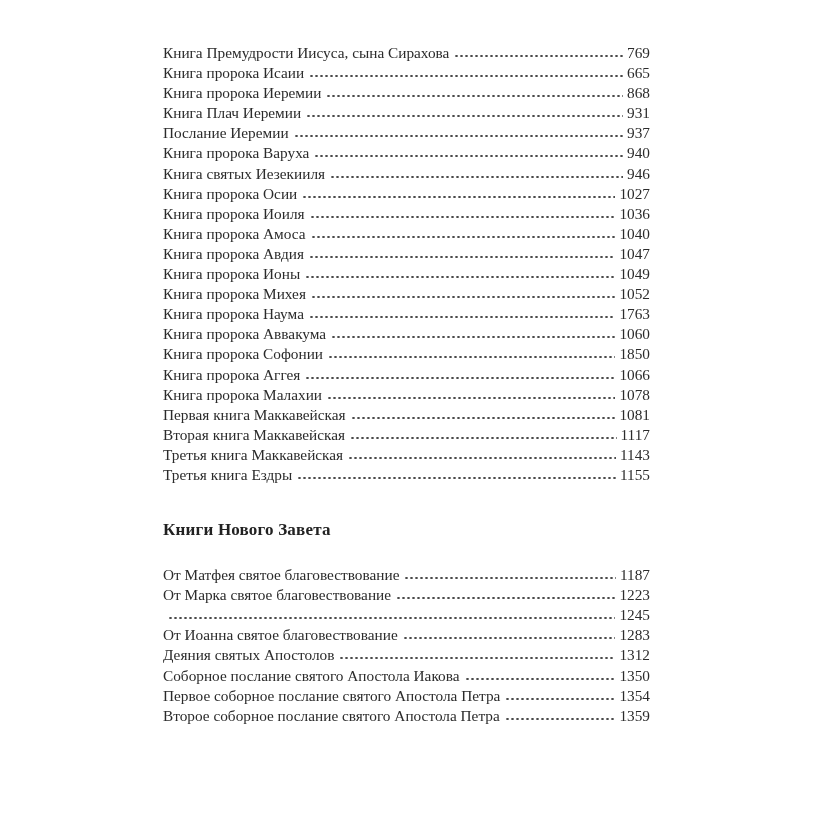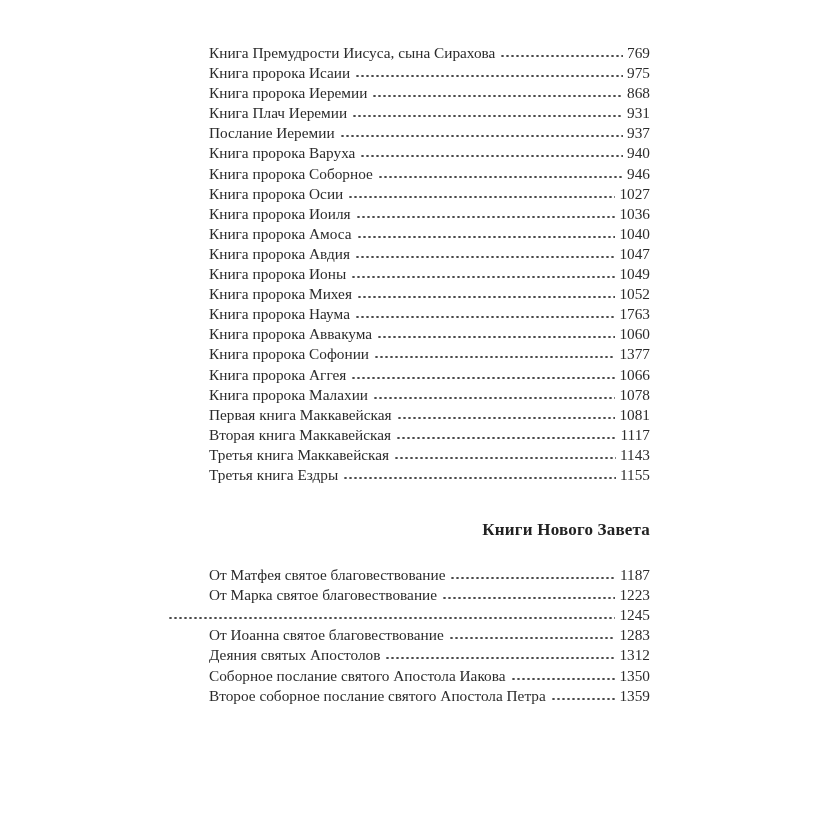--- a/index.html
+++ b/index.html
@@ -18,35 +18,34 @@
     font-family: "Liberation Serif", "DejaVu Serif", serif;
     color: #2b2b2b;
     overflow: hidden;
   }
   .toc-section { display: block; }
   .section-heading {
     margin: 34px 0 24px 0;
     font-size: 17px;
     line-height: 22px;
     font-weight: bold;
-    text-align: right;
+    text-align: left;
     color: #222222;
     letter-spacing: 0.2px;
   }
   .section-heading:empty { display: none; }
   .toc-row {
     display: flex;
     align-items: baseline;
     line-height: 20.1px;
     font-size: 15.3px;
     white-space: nowrap;
   }
   .toc-title {
     flex: 0 0 auto;
-    margin-left: 46px;
   }
   .toc-leader {
     flex: 1 1 auto;
     height: 4px;
     margin: 0 4px 0 5px;
     background-image: radial-gradient(circle, #4a4a4a 1px, rgba(0,0,0,0) 1.35px);
     background-size: 5px 4px;
     background-repeat: repeat-x;
     background-position: left bottom;
     min-width: 8px;
@@ -66,21 +65,21 @@
     <div class="entries">
   <div class="toc-row">
     <span class="toc-title">Книга Премудрости Иисуса, сына Сирахова</span>
     <span class="toc-leader"></span>
     <span class="toc-page-num">769</span>
   </div>
 
   <div class="toc-row">
     <span class="toc-title">Книга пророка Исаии</span>
     <span class="toc-leader"></span>
-    <span class="toc-page-num">975</span>
+    <span class="toc-page-num">665</span>
   </div>
 
   <div class="toc-row">
     <span class="toc-title">Книга пророка Иеремии</span>
     <span class="toc-leader"></span>
     <span class="toc-page-num">868</span>
   </div>
 
   <div class="toc-row">
     <span class="toc-title">Книга Плач Иеремии</span>
@@ -94,21 +93,21 @@
     <span class="toc-page-num">937</span>
   </div>
 
   <div class="toc-row">
     <span class="toc-title">Книга пророка Варуха</span>
     <span class="toc-leader"></span>
     <span class="toc-page-num">940</span>
   </div>
 
   <div class="toc-row">
-    <span class="toc-title">Книга пророка Соборное</span>
+    <span class="toc-title">Книга святых Иезекииля</span>
     <span class="toc-leader"></span>
     <span class="toc-page-num">946</span>
   </div>
 
 
   <div class="toc-row">
     <span class="toc-title">Книга пророка Осии</span>
     <span class="toc-leader"></span>
     <span class="toc-page-num">1027</span>
   </div>
@@ -151,21 +150,21 @@
 
   <div class="toc-row">
     <span class="toc-title">Книга пророка Аввакума</span>
     <span class="toc-leader"></span>
     <span class="toc-page-num">1060</span>
   </div>
 
   <div class="toc-row">
     <span class="toc-title">Книга пророка Софонии</span>
     <span class="toc-leader"></span>
-    <span class="toc-page-num">1377</span>
+    <span class="toc-page-num">1850</span>
   </div>
 
   <div class="toc-row">
     <span class="toc-title">Книга пророка Аггея</span>
     <span class="toc-leader"></span>
     <span class="toc-page-num">1066</span>
   </div>
 
 
   <div class="toc-row">
@@ -231,20 +230,25 @@
     <span class="toc-leader"></span>
     <span class="toc-page-num">1312</span>
   </div>
 
   <div class="toc-row">
     <span class="toc-title">Соборное послание святого Апостола Иакова</span>
     <span class="toc-leader"></span>
     <span class="toc-page-num">1350</span>
   </div>
 
+  <div class="toc-row">
+    <span class="toc-title">Первое соборное послание святого Апостола Петра</span>
+    <span class="toc-leader"></span>
+    <span class="toc-page-num">1354</span>
+  </div>
 
   <div class="toc-row">
     <span class="toc-title">Второе соборное послание святого Апостола Петра</span>
     <span class="toc-leader"></span>
     <span class="toc-page-num">1359</span>
   </div>
 </div>
   </section>
 </div>
 </div>

